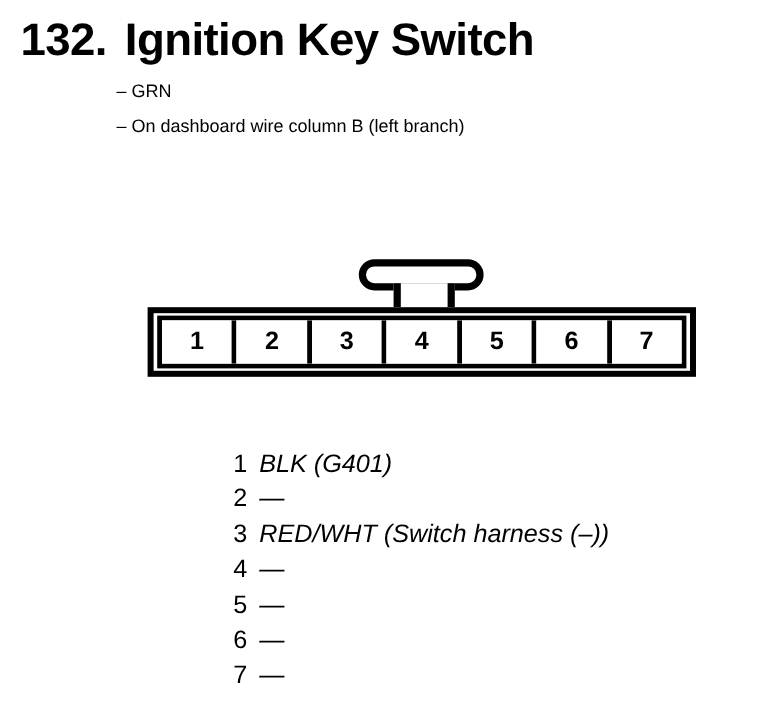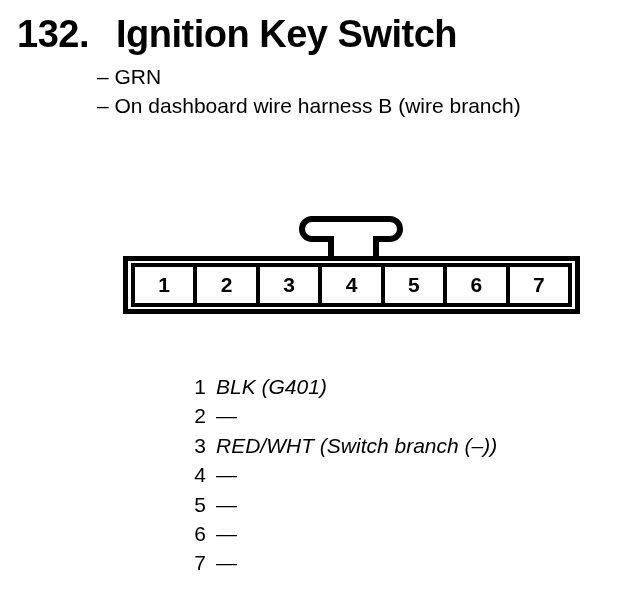--- a/index.html
+++ b/index.html
@@ -27,31 +27,31 @@
     top: 15px;
     margin: 0;
     font-size: 38px;
     font-weight: bold;
     line-height: 38px;
     letter-spacing: -0.5px;
     white-space: nowrap;
   }
   .heading .num {
     display: inline-block;
-    margin-right: 17px;
+    margin-right: 5px;
   }
   
   .details {
     position: absolute;
     left: 97px;
     top: 63px;
     margin: 0;
     padding: 0;
     list-style: none;
-    font-size: 21px;
+    font-size: 15px;
     line-height: 28.5px;
     white-space: nowrap;
   }
   
   .diagram {
     position: absolute;
     left: 0;
     top: 0;
   }
   .tab-pill {
@@ -140,21 +140,21 @@
 
 <div class="page">
 
   <h1 class="heading">
     <span class="num">132.</span>
     <span class="title-text">Ignition Key Switch</span>
   </h1>
 
   <ul class="details">
     <li>– GRN</li>
-    <li>– On dashboard wire harness B (wire branch)</li>
+    <li>– On dashboard wire column B (left branch)</li>
   </ul>
 
   <div class="diagram">
     <div class="tab-pill"></div>
     <div class="tab-stem"></div>
     <div class="housing">
       <div class="cells">
         <div class="cell">1</div>
         <div class="cell">2</div>
         <div class="cell">3</div>
@@ -170,21 +170,21 @@
     <div class="pinrow">
       <span class="pin-num">1</span>
       <span class="pin-label">BLK (G401)</span>
     </div>
     <div class="pinrow">
       <span class="pin-num">2</span>
       <span class="pin-label">—</span>
     </div>
     <div class="pinrow">
       <span class="pin-num">3</span>
-      <span class="pin-label">RED/WHT (Switch branch (–))</span>
+      <span class="pin-label">RED/WHT (Switch harness (–))</span>
     </div>
     <div class="pinrow">
       <span class="pin-num">4</span>
       <span class="pin-label">—</span>
     </div>
     <div class="pinrow">
       <span class="pin-num">5</span>
       <span class="pin-label">—</span>
     </div>
     <div class="pinrow">

